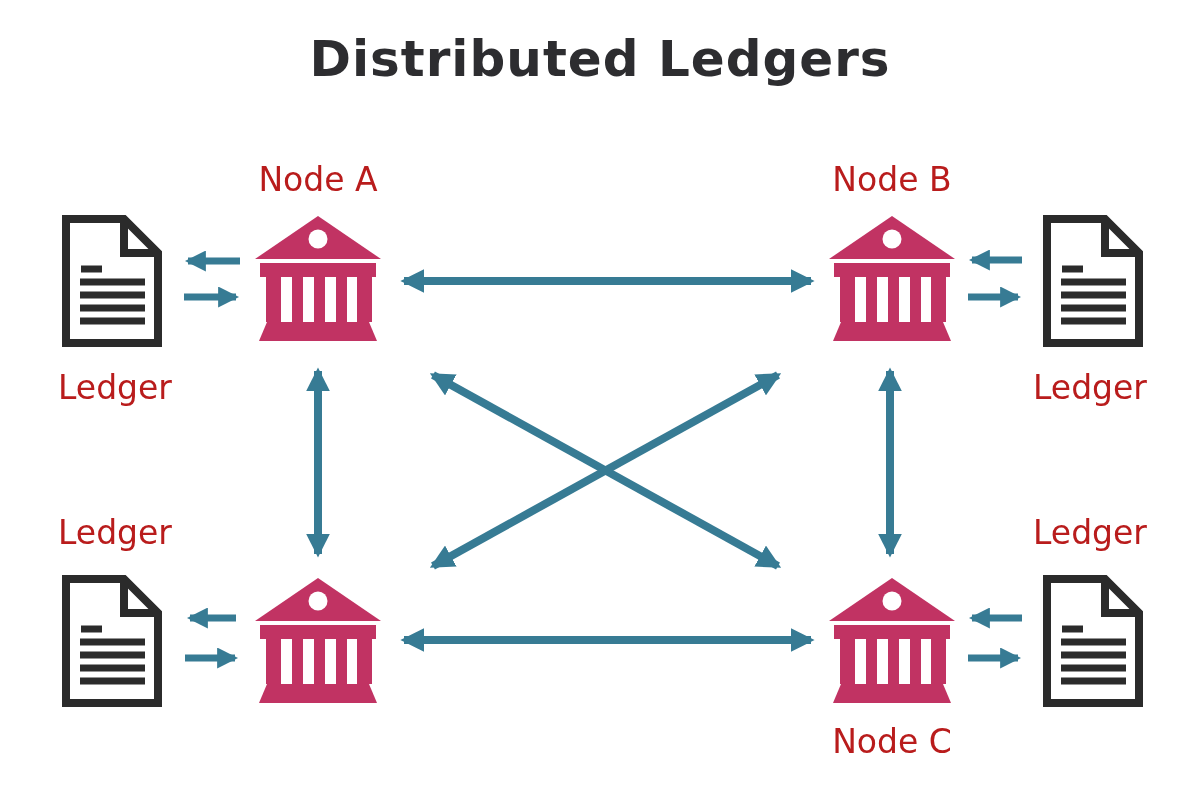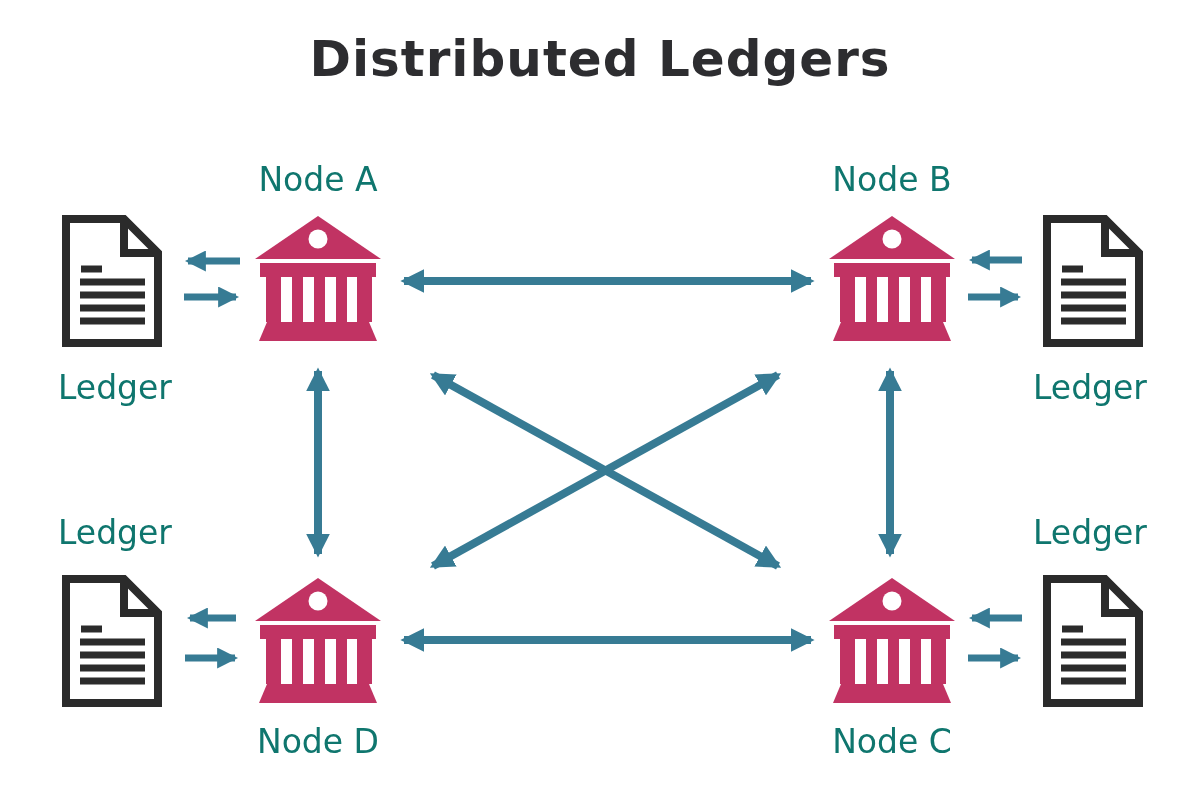--- a/index.html
+++ b/index.html
@@ -6,21 +6,21 @@
   .stage {
     position:relative; width:1200px; height:800px; background:#fff;
     overflow:hidden; font-family:"DejaVu Sans","Liberation Sans",sans-serif;
   }
   .title {
     position:absolute; left:0; top:30px; width:100%; text-align:center;
     font-size:50px; font-weight:800; letter-spacing:1px; color:#2D2D30;
   }
   .label {
     position:absolute; width:220px; text-align:center;
-    font-size:33px; font-weight:500; color:#0f766e; white-space:nowrap;
+    font-size:33px; font-weight:500; color:#b91c1c; white-space:nowrap;
   }
   .bank { position:absolute; width:130px; height:130px; }
   .doc  { position:absolute; width:102px; height:132px; }
   .arrows { position:absolute; left:0; top:0; width:1200px; height:800px; }
 </style>
 </head>
 <body>
 
 <div class="stage">
 
@@ -54,21 +54,20 @@
       <line x1="185" y1="658" x2="235" y2="658" marker-end="url(#ah)"></line>
 
       <line x1="1022" y1="618" x2="972" y2="618" marker-end="url(#ah)"></line>
       <line x1="968" y1="658" x2="1018" y2="658" marker-end="url(#ah)"></line>
     </g>
   </svg>
 
   <div class="label" style="left:208px; top:160px;">Node A</div>
   <div class="label" style="left:782px; top:722px;">Node C</div>
   <div class="label" style="left:782px; top:160px;">Node B</div>
-  <div class="label" style="left:208px; top:722px;">Node D</div>
 
   <div class="label" style="left:5px;   top:368px;">Ledger</div>
   <div class="label" style="left:980px; top:368px;">Ledger</div>
   <div class="label" style="left:5px;   top:513px;">Ledger</div>
   <div class="label" style="left:980px; top:513px;">Ledger</div>
 
   <svg class="bank" style="left:253px; top:215px;" viewBox="0 0 130 130">
     <g fill="#C13363">
       <polygon points="65,1 128,44 2,44"></polygon>
       <rect x="7" y="48" width="116" height="14"></rect>

